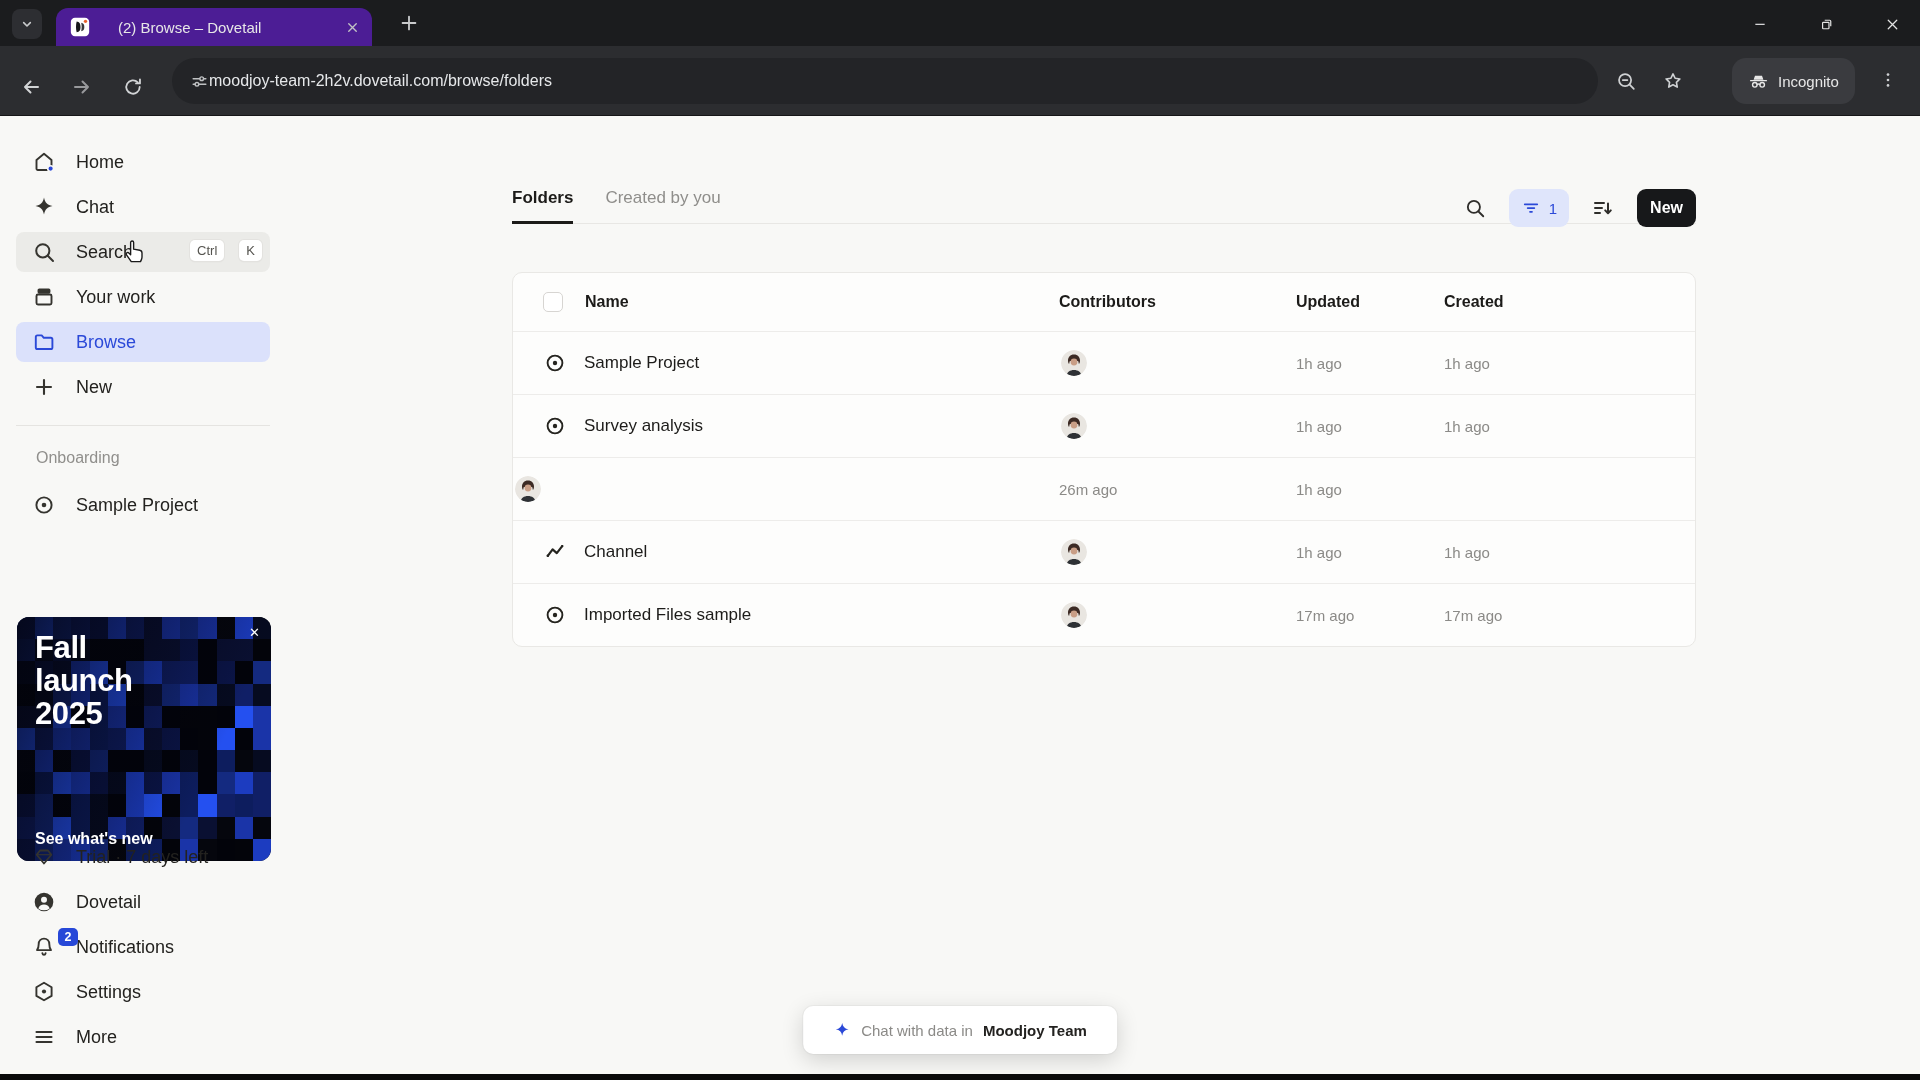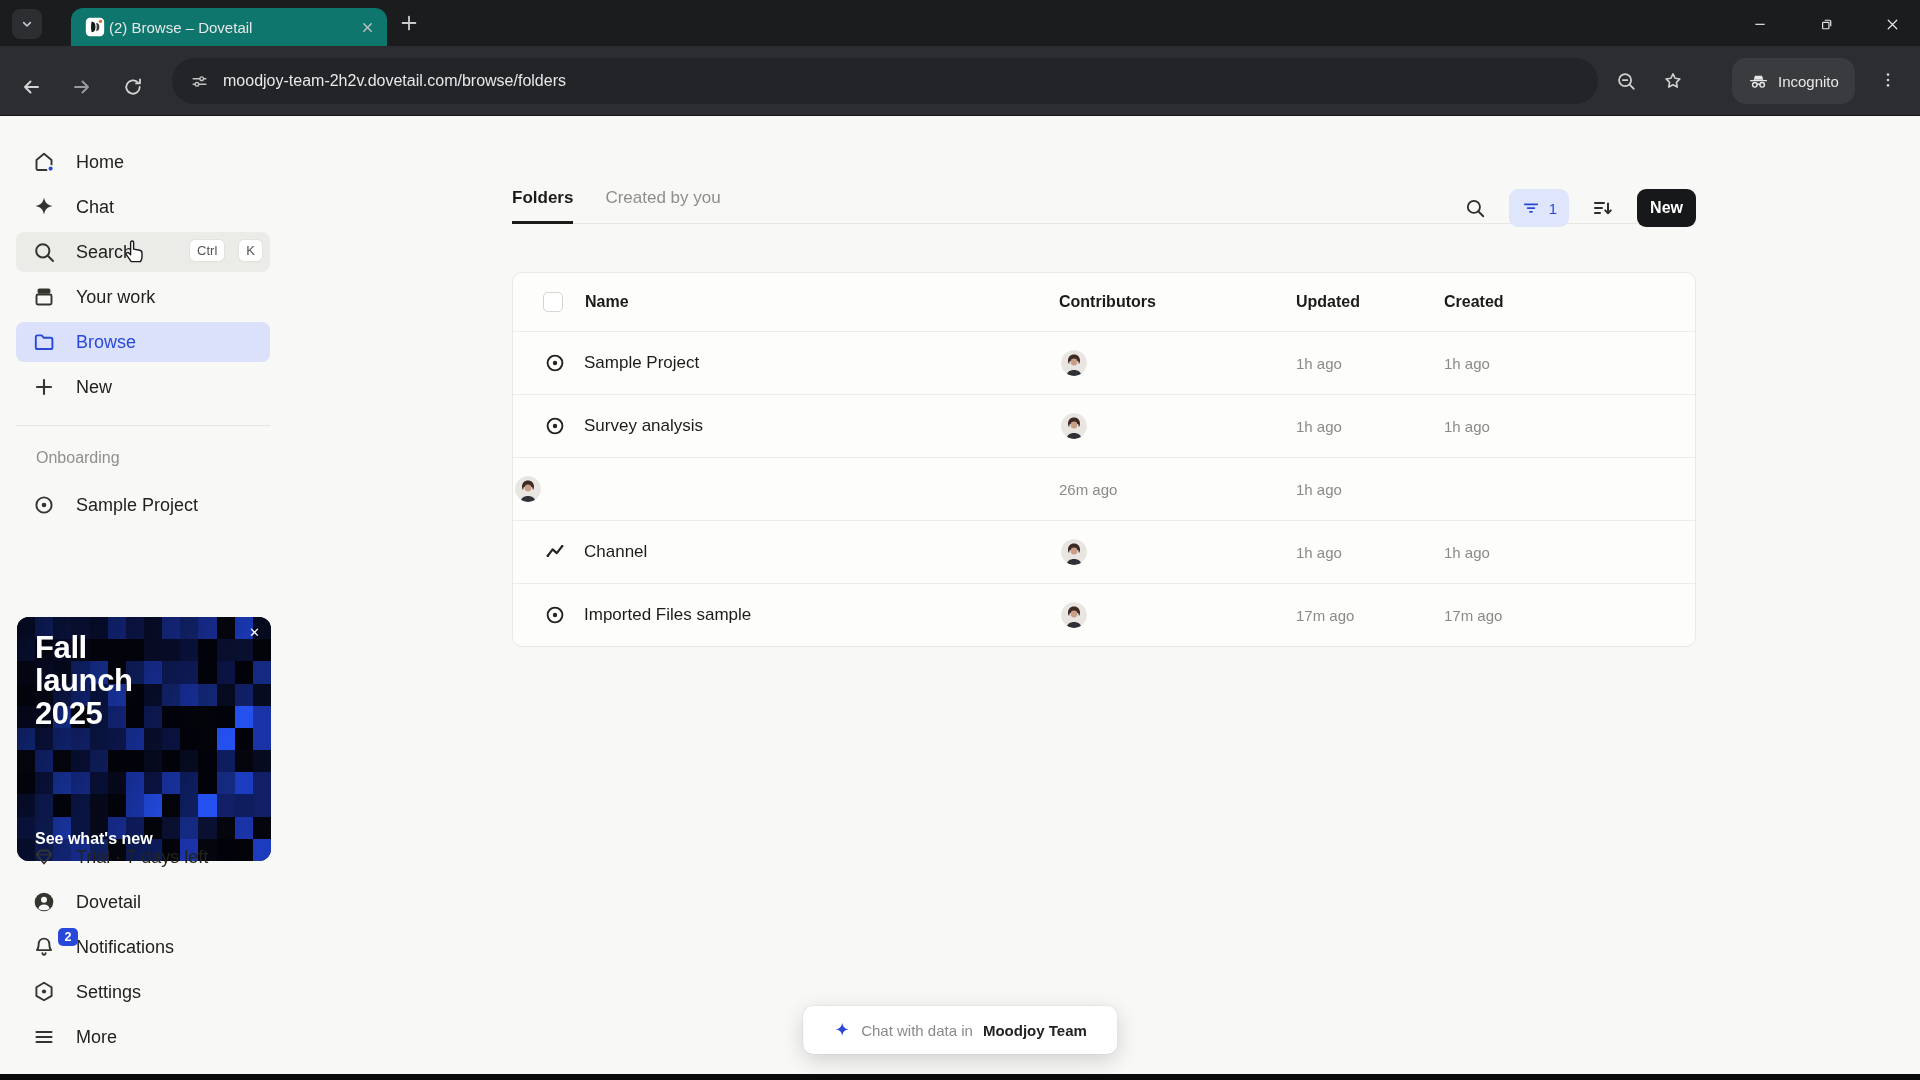--- a/index.html
+++ b/index.html
@@ -4,33 +4,33 @@
 <style>
   * { margin:0; padding:0; box-sizing:border-box; }
   html,body { width:1920px; height:1080px; overflow:hidden; background:#000;
     font-family:"Liberation Sans","DejaVu Sans",sans-serif; }
   .stage { position:relative; width:1920px; height:1080px; overflow:hidden; background:#f8f8f6; }
 
   
   .titlebar { position:absolute; left:0; top:0; width:100%; height:46px; background:#1b1c1e; }
   .tabsearch-btn { position:absolute; left:12px; top:9px; width:30px; height:30px; border-radius:8px;
     background:#2d2e32; color:#c9cacc; display:flex; align-items:center; justify-content:center; }
-  .tab { position:absolute; left:71px; top:8px; width:316px; height:38px; background:#0f766e;
-    border-radius:12px 12px 0 0; display:flex; align-items:center; padding:0 12px 0 14px; gap:4px; }
+  .tab { position:absolute; left:56px; top:8px; width:316px; height:38px; background:#4c1d95;
+    border-radius:12px 12px 0 0; display:flex; align-items:center; padding:0 12px 0 14px; gap:28px; }
   .tab-title { flex:1; color:#e7e7e7; font-size:15px; white-space:nowrap; overflow:hidden; }
   .tab-close { color:#c2c3c5; display:flex; }
   .newtab-btn { position:absolute; left:398px; top:12px; color:#c9cacc; display:flex; }
   .wctrl { position:absolute; top:9px; width:42px; height:30px; display:flex; align-items:center; justify-content:center; color:#e3e3e3; }
   .wctrl.min { left:1739px; } .wctrl.max { left:1805px; } .wctrl.close { left:1871px; }
 
   .toolbar { position:absolute; left:0; top:46px; width:100%; height:70px; background:#2c2d30; border-bottom:1px solid #161618; }
   .navbtn { position:absolute; top:23px; width:36px; height:36px; display:flex; align-items:center; justify-content:center; color:#d2d4d6; }
   .navbtn.back { left:13px; } .navbtn.fwd { left:64px; color:#98999c; } .navbtn.reload { left:115px; }
   .omnibox { position:absolute; left:172px; top:12px; width:1426px; height:46px; border-radius:23px;
-    background:#232427; display:flex; align-items:center; padding:0 18px; gap:14px; }
+    background:#232427; display:flex; align-items:center; padding:0 18px; }
   .omnibox .url { color:#e6e8ea; font-size:16px; }
   .tune { color:#bfc1c3; display:flex; }
   .tbicon { position:absolute; top:24px; color:#cfd1d3; display:flex; }
   .tbicon.findzoom { left:1615px; } .tbicon.star { left:1662px; }
   .incog-chip { position:absolute; left:1732px; top:12px; height:46px; padding:0 16px; border-radius:14px;
     background:#3a3b3f; color:#e7e7e7; display:flex; align-items:center; gap:9px; font-size:15px; }
   .menu3 { position:absolute; left:1878px; top:24px; color:#cfd1d3; display:flex; }
 
   
   .app { position:absolute; left:0; top:116px; width:1920px; height:958px; background:#f8f8f6; }

